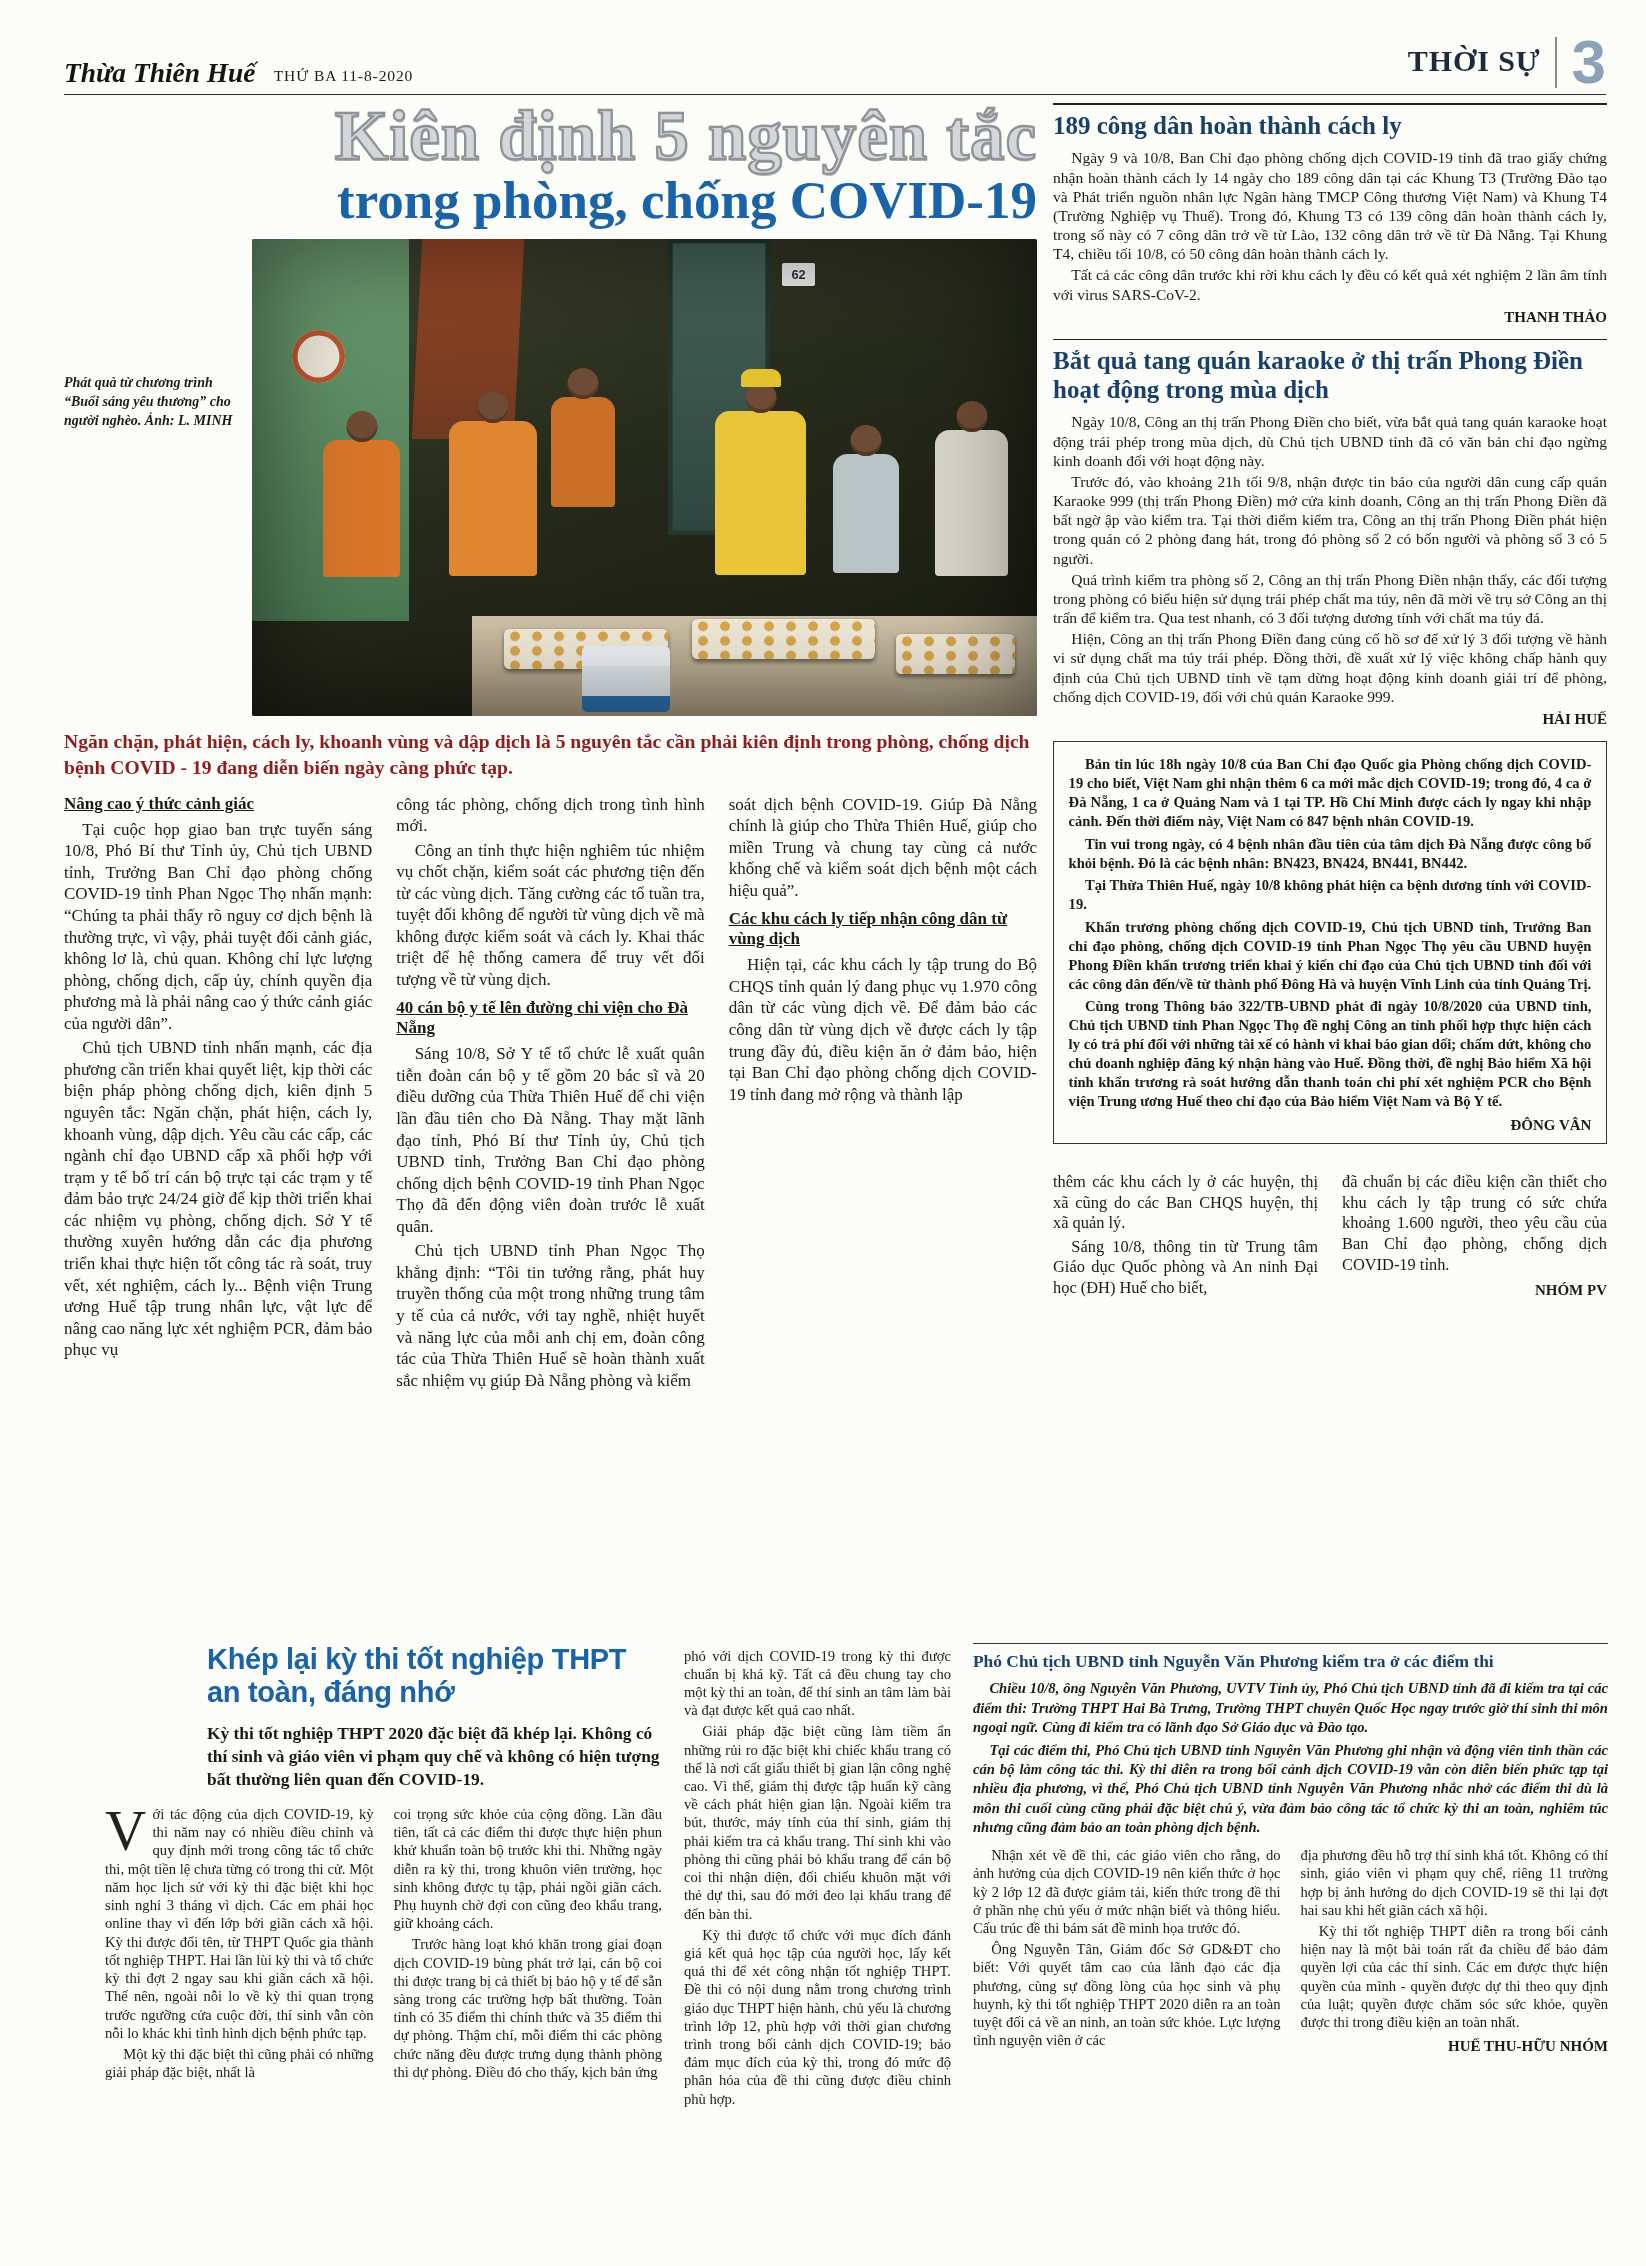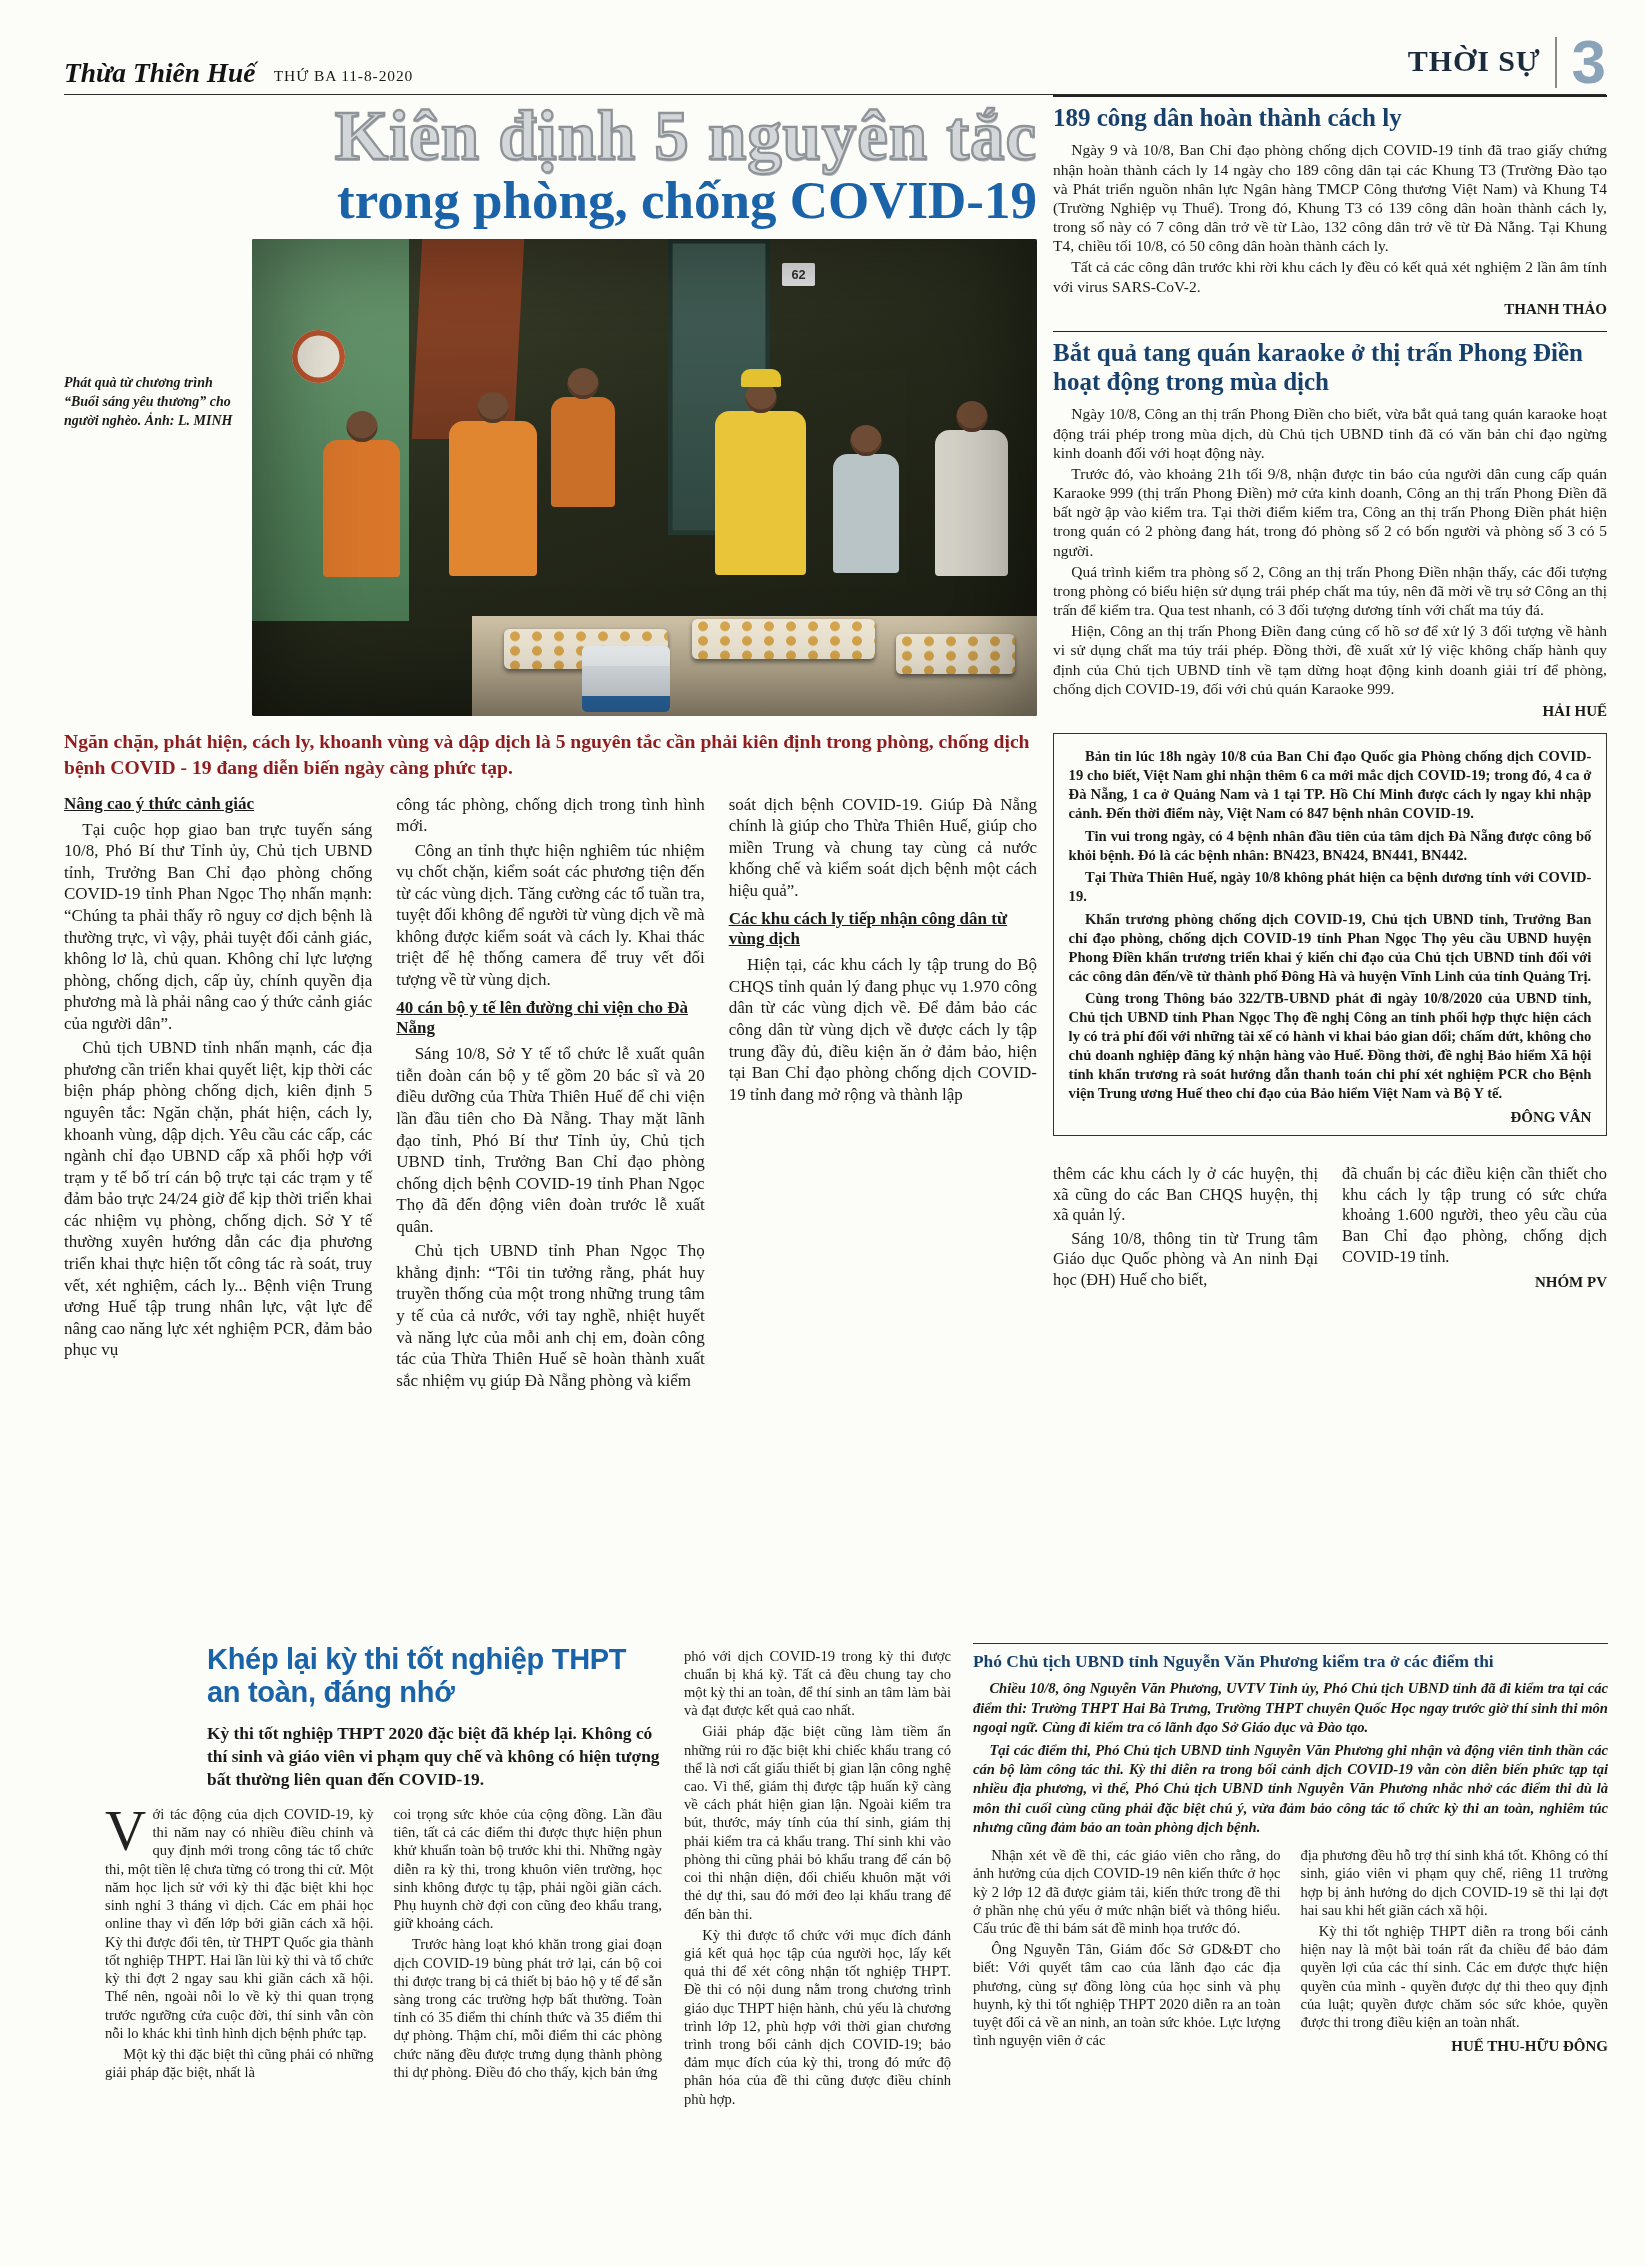--- a/index.html
+++ b/index.html
@@ -74,21 +74,21 @@
   .standfirst { margin-top:12.8px; font-size:19.6px; font-weight:bold; color:#8f1d1f; line-height:1.32; }
 
   .cols3 { display:flex; gap:24px; margin-top:12.8px; height:810px; overflow:hidden; }
   .cols3 .col { flex:1; font-size:17px; line-height:1.27; text-align:justify; }
   .subhead { font-weight:bold; font-size:17px; text-decoration:underline; margin:7.3px 0 4.6px; text-align:left; line-height:1.2; }
   .subhead.first { margin-top:0; }
   p.body { text-indent:18.3px; margin-bottom:2.7px; }
   p.body.noindent { text-indent:0; }
 
   
-  .main-right { position:absolute; left:1053px; top:95px; width:554px; height:1548px; overflow:hidden; }
+  .main-right { position:absolute; left:1053px; top:103px; width:554px; height:1548px; overflow:hidden; }
   .r-article { border-top:2.7px solid #222; padding-top:7.3px; margin-bottom:12.8px; }
   .r-article.second { border-top-width:1.8px; }
   .r-title { font-size:25px; font-weight:bold; color:#17406b; line-height:1.15; margin-bottom:7.3px; }
   .r-body p { font-size:15.5px; line-height:1.24; text-align:justify; text-indent:18.3px; margin-bottom:1.8px; }
   .byline { text-align:right; font-weight:bold; font-size:15px; margin-top:5.5px; }
   .bulletin { border:1.8px solid #333; padding:12.8px 14.6px 9.1px; margin-bottom:28px; }
   .bulletin p { font-size:14.6px; font-weight:bold; line-height:1.3; text-align:justify; text-indent:16.4px; margin-bottom:3.7px; }
   .cont-cols { display:flex; gap:24px; }
   .cont-cols .col { flex:1; font-size:16.4px; line-height:1.26; text-align:justify; }
 
@@ -254,20 +254,20 @@
         <p>Tại các điểm thi, Phó Chủ tịch UBND tỉnh Nguyễn Văn Phương ghi nhận và động viên tinh thần các cán bộ làm công tác thi. Kỳ thi diễn ra trong bối cảnh dịch COVID-19 vẫn còn diễn biến phức tạp tại nhiều địa phương, vì thế, Phó Chủ tịch UBND tỉnh Nguyễn Văn Phương nhắc nhở các điểm thi dù là môn thi cuối cùng cũng phải đặc biệt chú ý, vừa đảm bảo công tác tổ chức kỳ thi an toàn, nghiêm túc nhưng cũng đảm bảo an toàn phòng dịch bệnh.</p>
       </div>
       <div class="s-cols">
         <div class="col">
           <p class="body">Nhận xét về đề thi, các giáo viên cho rằng, do ảnh hưởng của dịch COVID-19 nên kiến thức ở học kỳ 2 lớp 12 đã được giảm tải, kiến thức trong đề thi ở phần nhẹ chủ yếu ở mức nhận biết và thông hiểu. Cấu trúc đề thi bám sát đề minh họa trước đó.</p>
           <p class="body">Ông Nguyễn Tân, Giám đốc Sở GD&amp;ĐT cho biết: Với quyết tâm cao của lãnh đạo các địa phương, cùng sự đồng lòng của học sinh và phụ huynh, kỳ thi tốt nghiệp THPT 2020 diễn ra an toàn tuyệt đối cả về an ninh, an toàn sức khỏe. Lực lượng tình nguyện viên ở các</p>
         </div>
         <div class="col">
           <p class="body noindent">địa phương đều hỗ trợ thí sinh khá tốt. Không có thí sinh, giáo viên vi phạm quy chế, riêng 11 trường hợp bị ảnh hưởng do dịch COVID-19 sẽ thi lại đợt hai sau khi hết giãn cách xã hội.</p>
           <p class="body">Kỳ thi tốt nghiệp THPT diễn ra trong bối cảnh hiện nay là một bài toán rất đa chiều để bảo đảm quyền lợi của các thí sinh. Các em được thực hiện quyền của mình - quyền được dự thi theo quy định của luật; quyền được chăm sóc sức khỏe, quyền được thi trong điều kiện an toàn nhất.</p>
-          <div class="byline">HUẾ THU-HỮU ĐÔNG</div>
+          <div class="byline">HUẾ THU-HỮU NHÓM</div>
         </div>
       </div>
     </div>
   </div>
 
 </div>
 
 
 </body></html>

